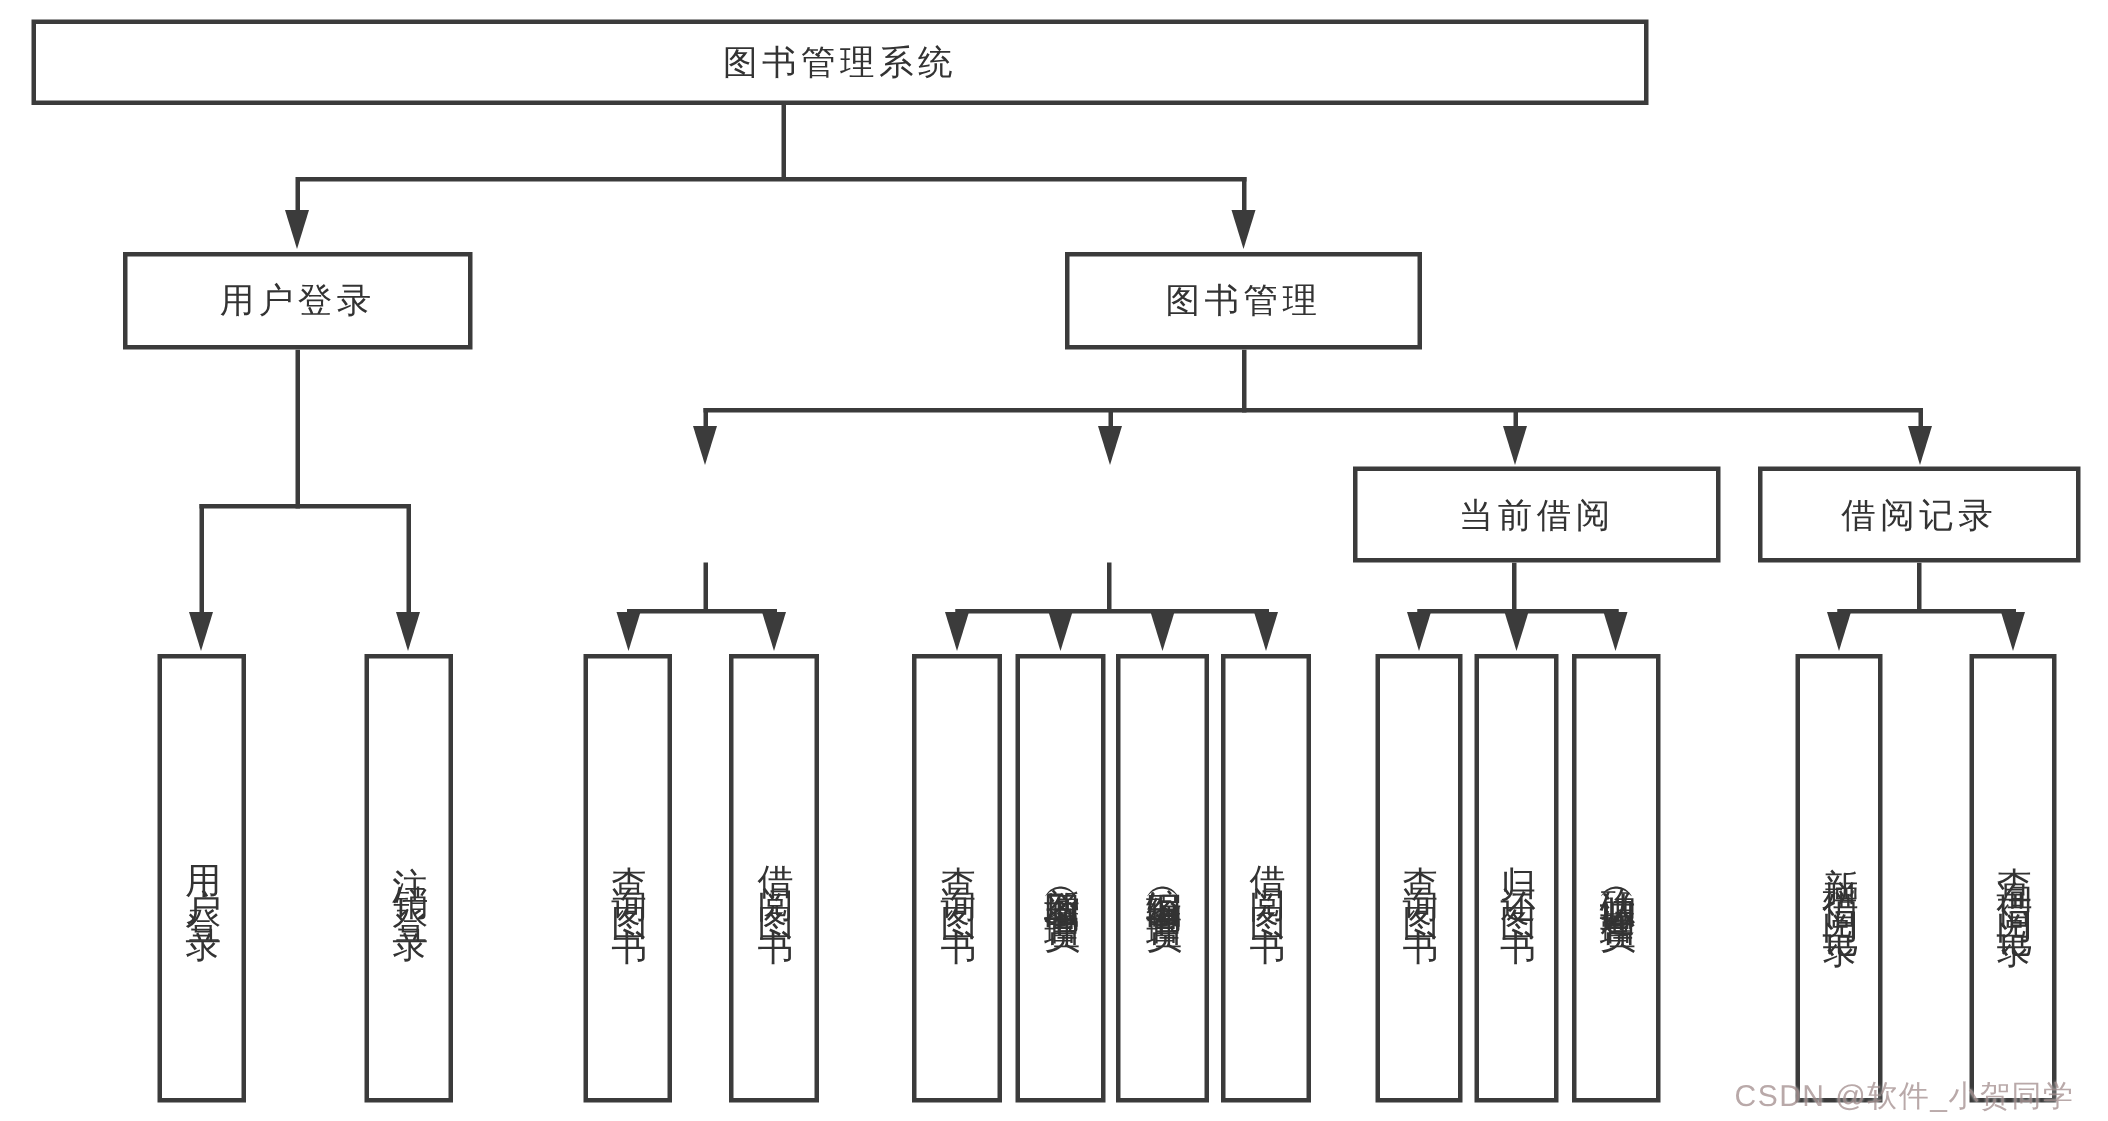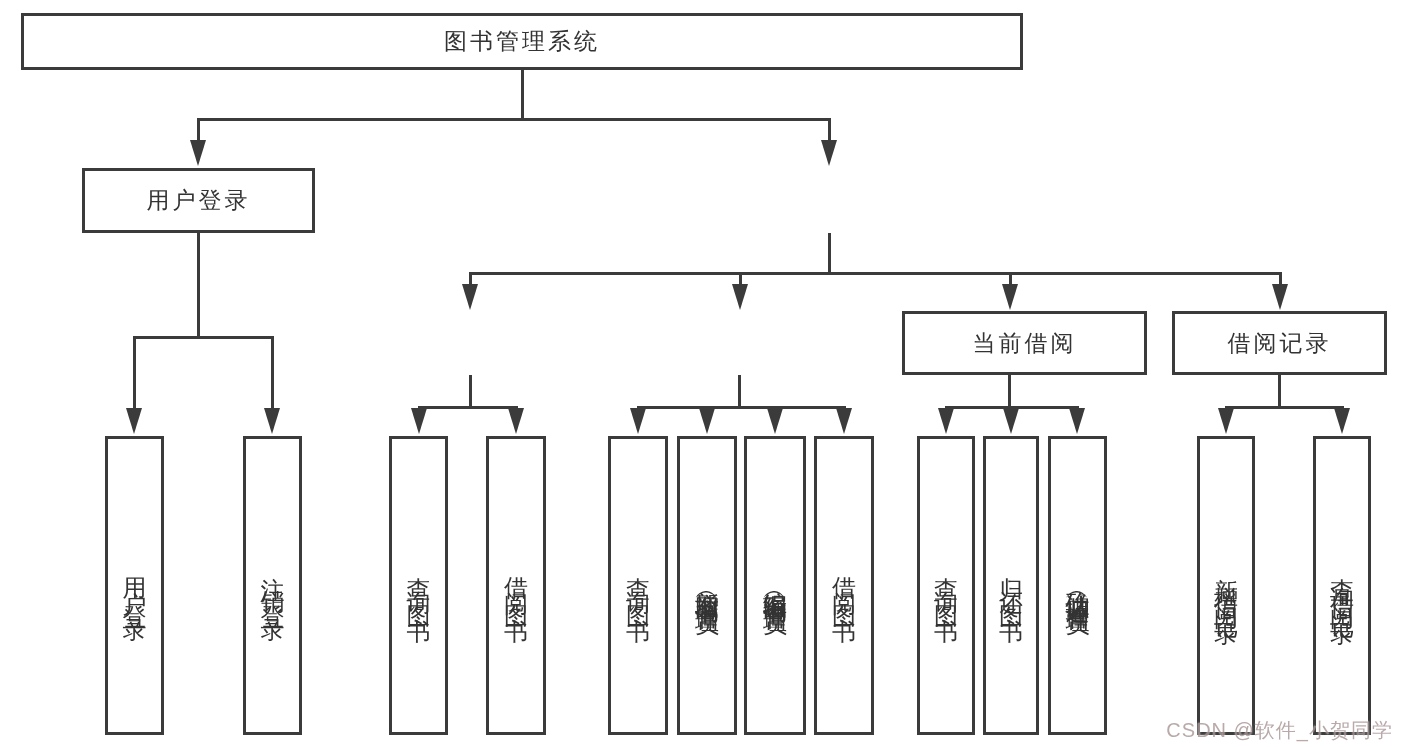--- a/index.html
+++ b/index.html
@@ -34,21 +34,21 @@
     display:flex;align-items:center;justify-content:center;
   }
   .box.h{font-size:23px;letter-spacing:3px;font-weight:500;}
   .leaf{font-size:24px;font-weight:500;}
   .leaf span{writing-mode:vertical-rl;text-orientation:mixed;line-height:1;}
   .leaf.short span{letter-spacing:14px;}
   .leaf.medium span{letter-spacing:9px;}
   .leaf.long span{letter-spacing:3px;}
   .watermark{
     position:absolute;
-    right:12px;bottom:3px;
+    right:22px;bottom:3px;
     font-size:20px;
     letter-spacing:1px;
     opacity:.8;
     text-shadow:0 0 2px #ffffff;
     white-space:nowrap;
   }
 </style>
 </head>
 <body>
 
@@ -102,23 +102,24 @@
       <div class="arrow" style="left: 699px; top: 408px;"></div>
       <div class="arrow" style="left: 767px; top: 408px;"></div>
       <div class="arrow" style="left: 836px; top: 408px;"></div>
       <div class="arrow" style="left: 938px; top: 408px;"></div>
       <div class="arrow" style="left: 1003px; top: 408px;"></div>
       <div class="arrow" style="left: 1069px; top: 408px;"></div>
       <div class="arrow" style="left: 1218px; top: 408px;"></div>
       <div class="arrow" style="left: 1334px; top: 408px;"></div>
     </div>
 
-  <div class="box h" style="left:21px;top:13px;width:1002px;height:57px;">图书管理系统</div>
+  <div class="box h" style="left:21px;top:13px;width:1078px;height:57px;">图书管理系统</div>
 
   <div class="box h" style="left:82px;top:168px;width:233px;height:65px;">用户登录</div>
+  <div class="box h" style="left:710px;top:168px;width:238px;height:65px;">图书管理</div>
 
   <div class="box h" style="left:902px;top:311px;width:245px;height:64px;">当前借阅</div>
   <div class="box h" style="left:1172px;top:311px;width:215px;height:64px;">借阅记录</div>
 
   <div class="box leaf short" style="left:105px;top:436px;width:59px;height:299px;">
     <span>用户登录</span>
   </div>
   <div class="box leaf short" style="left:243px;top:436px;width:59px;height:299px;">
     <span>注销登录</span>
   </div>

